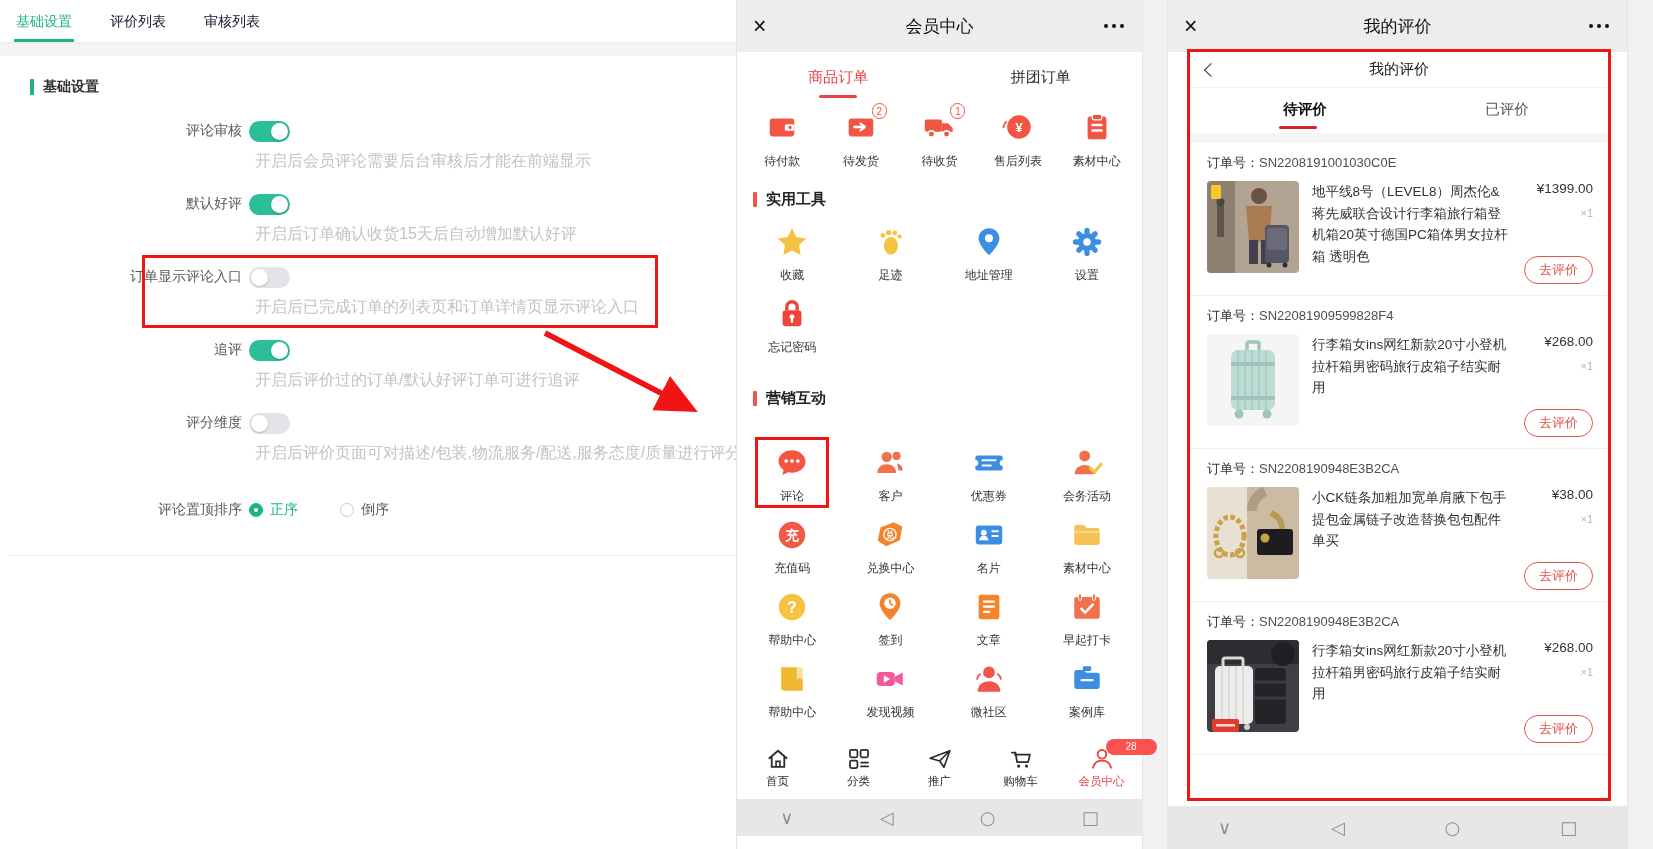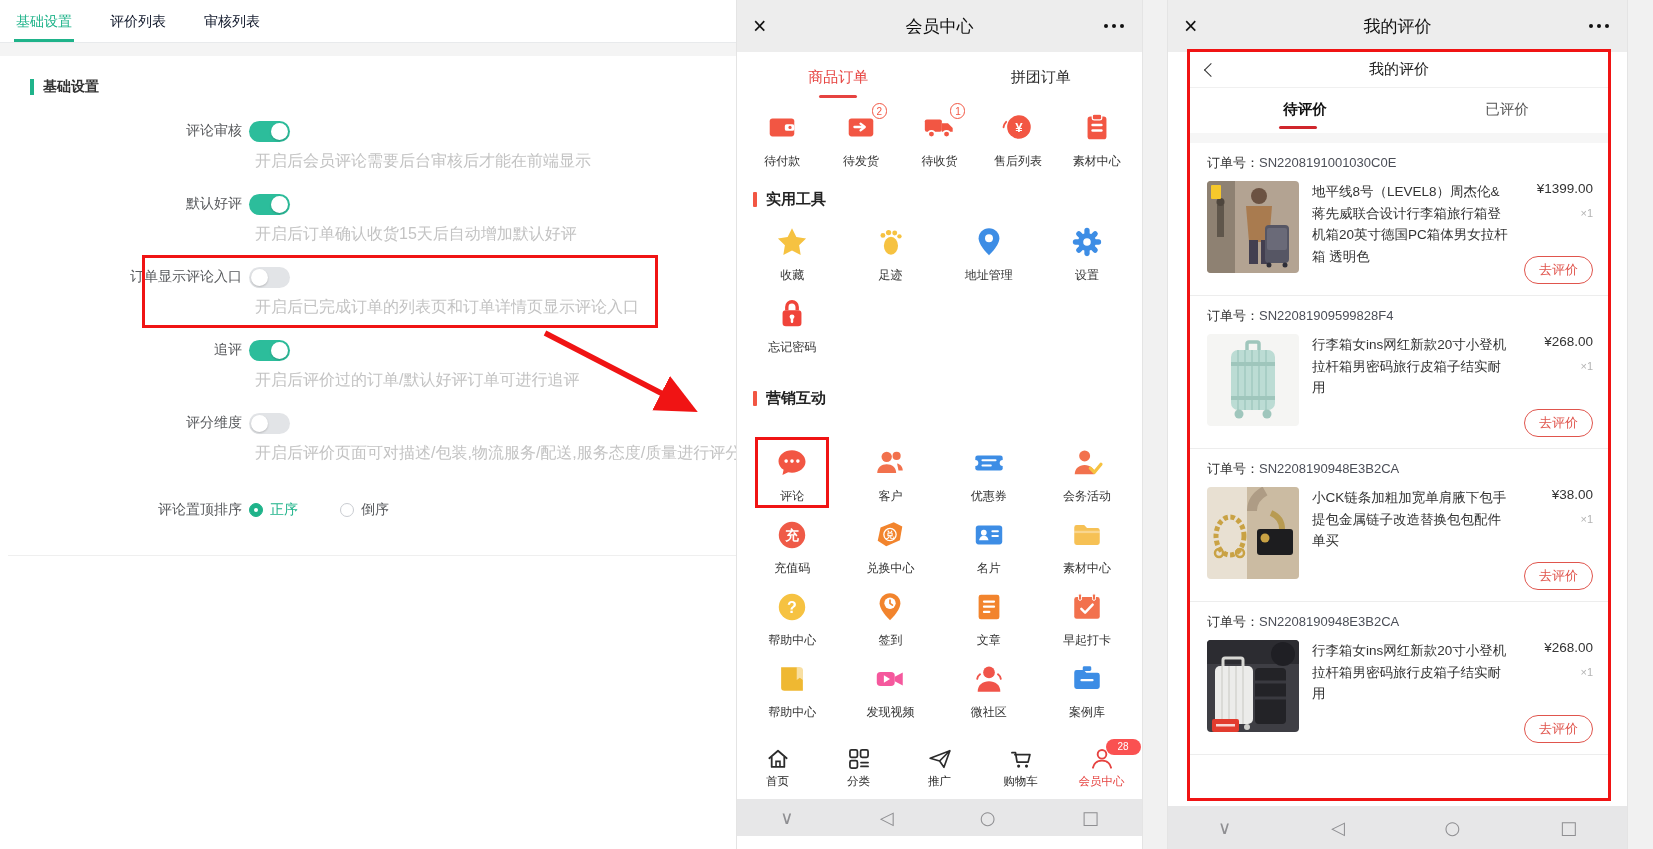--- a/index.html
+++ b/index.html
@@ -60,21 +60,21 @@
   .grid.mk{padding-top:38px;justify-content:center;}
   .gi{width:25%;display:flex;flex-direction:column;align-items:center;gap:8px;margin-bottom:13px;position:relative;box-sizing:border-box;cursor:pointer;}
   .gi .gtx{font-size:12px;color:#333;}
   .gi.hl::after{content:"";position:absolute;border:3px solid #f01414;top:-9px;bottom:-3px;left:12px;right:12px;pointer-events:none;}
   .tabbar{position:absolute;left:0;right:0;bottom:51px;height:57px;display:flex;background:#fff;}
   .tb{flex:1;display:flex;flex-direction:column;align-items:center;gap:2px;padding-top:5px;cursor:pointer;}
   .tb .tic{width:26px;height:26px;position:relative;}
   .tb .tic svg{width:26px;height:26px;display:block;}
   .tb .ttx{font-size:11.5px;color:#2b2b2b;}
   .tb.active .ttx{color:#e64340;}
-  .badge-f{position:absolute;top:-7px;left:17px;background:#fa5151;color:#fff;font-size:10px;height:16px;min-width:16px;padding:0 12px;border-radius:9px;line-height:16px;text-align:center;box-sizing:border-box;}
+  .badge-f{position:absolute;top:-7px;left:17px;background:#fa5151;color:#fff;font-size:10px;height:16px;min-width:16px;padding:0 20px;border-radius:9px;line-height:16px;text-align:center;box-sizing:border-box;}
   .navbar{position:absolute;left:0;right:0;background:#e7e7e8;display:flex;align-items:center;justify-content:space-around;color:#8f8f92;}
   .phone.mid .navbar{bottom:13px;height:37px;}
   .phone.right .navbar{bottom:0;height:43px;}
   .nv{font-size:18px;line-height:1;cursor:pointer;font-family:"DejaVu Sans",sans-serif;}
   
   .rp-frame{position:absolute;left:19px;top:49px;width:424px;height:752px;border:3px solid #f01414;box-sizing:border-box;overflow:hidden;background:#fff;}
   .rp-head{height:35px;display:flex;align-items:center;position:relative;border-bottom:1px solid #f0f0f0;}
   .back-ch{position:absolute;left:16px;width:9px;height:9px;border-left:1.6px solid #333;border-bottom:1.6px solid #333;transform:rotate(45deg);cursor:pointer;}
   .rp-head .rt{flex:1;text-align:center;font-size:15px;color:#222;}
   .rp-tabs{display:flex;height:45px;}

